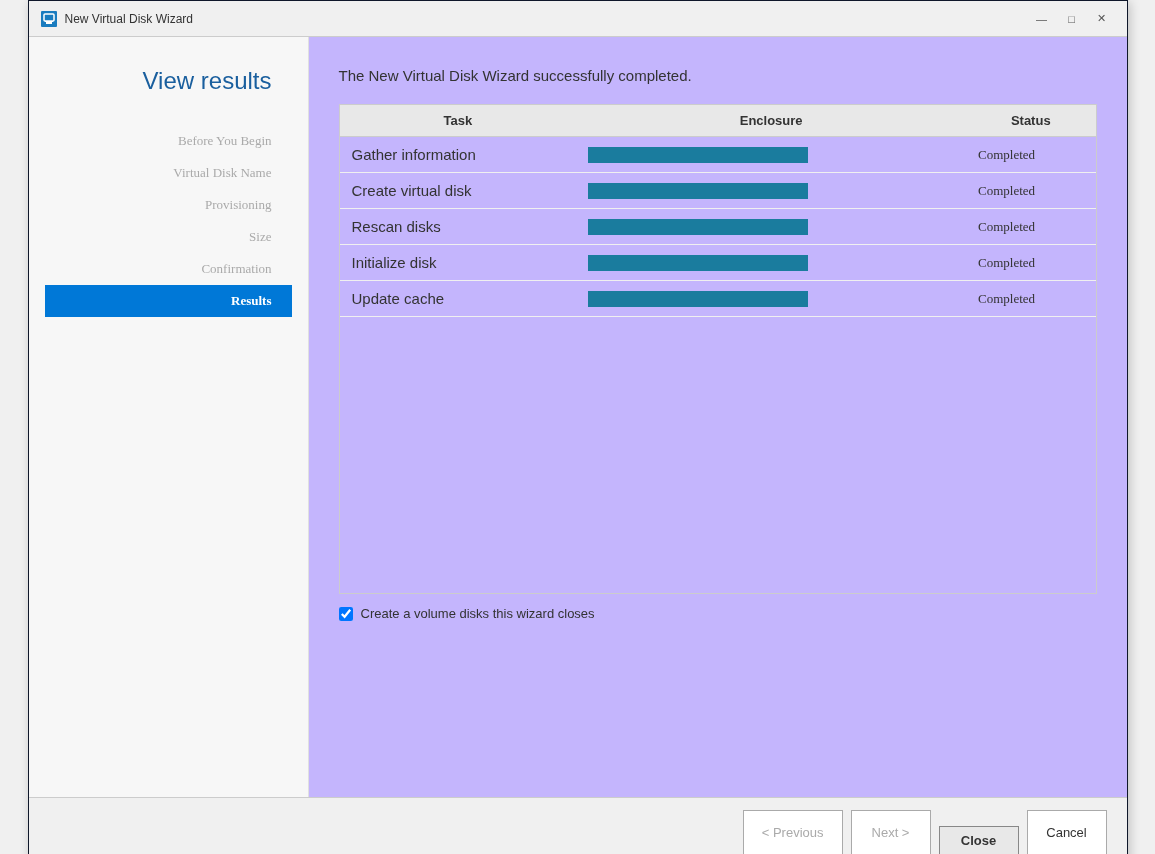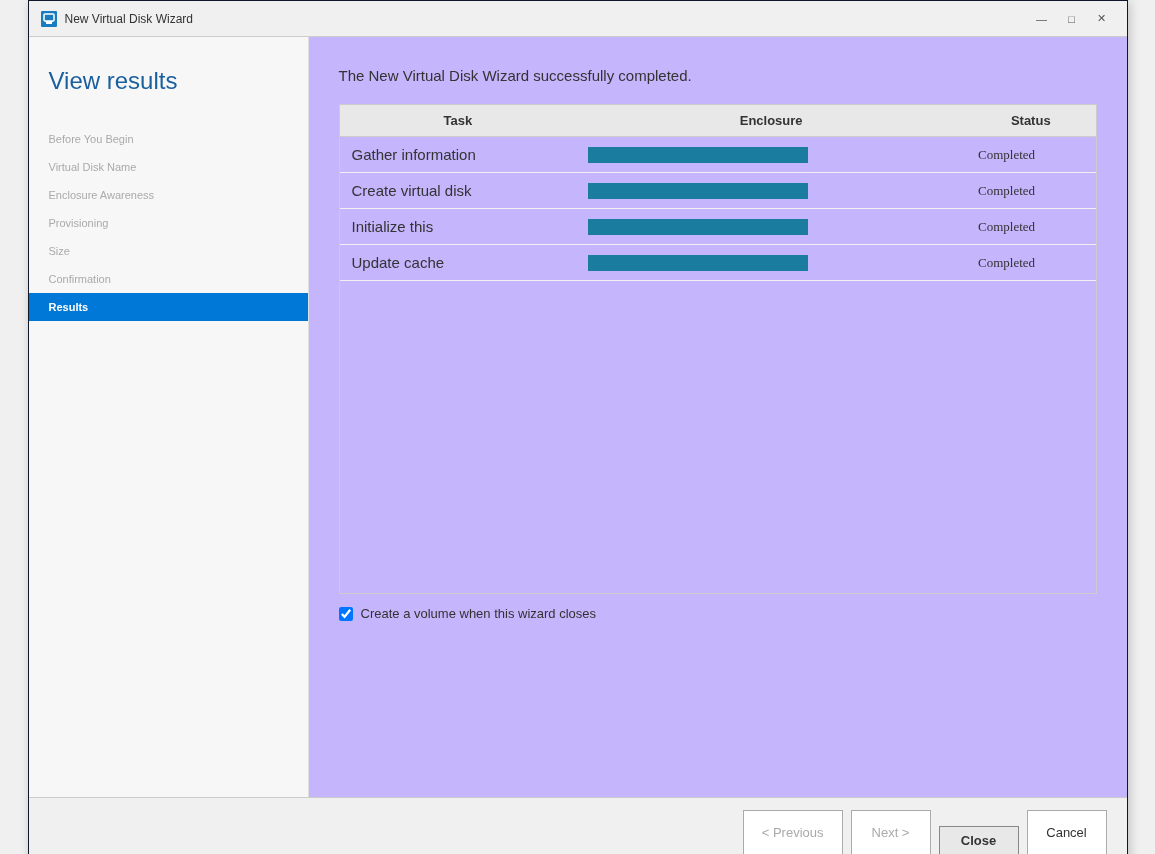--- a/index.html
+++ b/index.html
@@ -66,34 +66,36 @@
       justify-content: center;
     }
     .content {
       display: flex;
       flex: 1;
       min-height: 760px;
     }
     .sidebar {
       width: 280px;
       background: #f7f7f7;
-      padding: 20px 0;
+      padding: 20px 16px;
       border-right: 1px solid #e0e0e0;
+      text-align: right;
     }
     .page-title {
       padding: 10px 20px 30px 20px;
       font-size: 24px;
       font-weight: 300;
       color: #1a5f9e;
     }
     .nav-item {
       padding: 8px 20px;
       color: #aaa;
       cursor: default;
-      font-size: 11px;
+      font-size: 13px;
+      font-family: Liberation Serif, serif;
     }
     .nav-item.active {
       background: #0078d7;
       color: white;
       font-weight: 600;
       cursor: pointer;
     }
     .main {
       flex: 1;
       padding: 30px 30px 20px 30px;
@@ -214,21 +216,20 @@
     </div>
   </div>
 
   <div class="content">
 
     <div class="sidebar">
       <div class="page-title">View results</div>
       <div id="nav-items-container">
           <div class="nav-item">Before You Begin</div>
           <div class="nav-item">Virtual Disk Name</div>
-          <div class="nav-item">Enclosure Awareness</div>
           <div class="nav-item">Provisioning</div>
           <div class="nav-item">Size</div>
           <div class="nav-item">Confirmation</div>
           <div class="nav-item active">Results</div>
         </div>
     </div>
 
     <div class="main">
       <div class="completion-msg">The New Virtual Disk Wizard successfully completed.</div>
 
@@ -254,21 +255,30 @@
               <tr>
                 <td>Create virtual disk</td>
                 <td>
                   <div class="progress-bar-container">
                     <div class="progress-bar-fill" style="width: 100%;"></div>
                   </div>
                 </td>
                 <td class="status-text">Completed</td>
               </tr>
               <tr>
-                <td>Initialize this</td>
+                <td>Rescan disks</td>
+                <td>
+                  <div class="progress-bar-container">
+                    <div class="progress-bar-fill" style="width: 100%;"></div>
+                  </div>
+                </td>
+                <td class="status-text">Completed</td>
+              </tr>
+              <tr>
+                <td>Initialize disk</td>
                 <td>
                   <div class="progress-bar-container">
                     <div class="progress-bar-fill" style="width: 100%;"></div>
                   </div>
                 </td>
                 <td class="status-text">Completed</td>
               </tr>
               <tr>
                 <td>Update cache</td>
                 <td>
@@ -277,21 +287,21 @@
                   </div>
                 </td>
                 <td class="status-text">Completed</td>
               </tr>
             </tbody>
         </table>
       </div>
 
       <div class="checkbox-row">
         <input type="checkbox" id="create-volume-cb" checked="" style="">
-        <label for="create-volume-cb">Create a volume when this wizard closes</label>
+        <label for="create-volume-cb">Create a volume disks this wizard closes</label>
       </div>
     </div>
   </div>
 
   <div class="footer">
     <button class="footer-btn" disabled="">&lt; Previous</button>
     <button class="footer-btn" disabled="">Next &gt;</button>
     <button class="footer-btn primary">Close</button>
     <button class="footer-btn">Cancel</button>
   </div>

